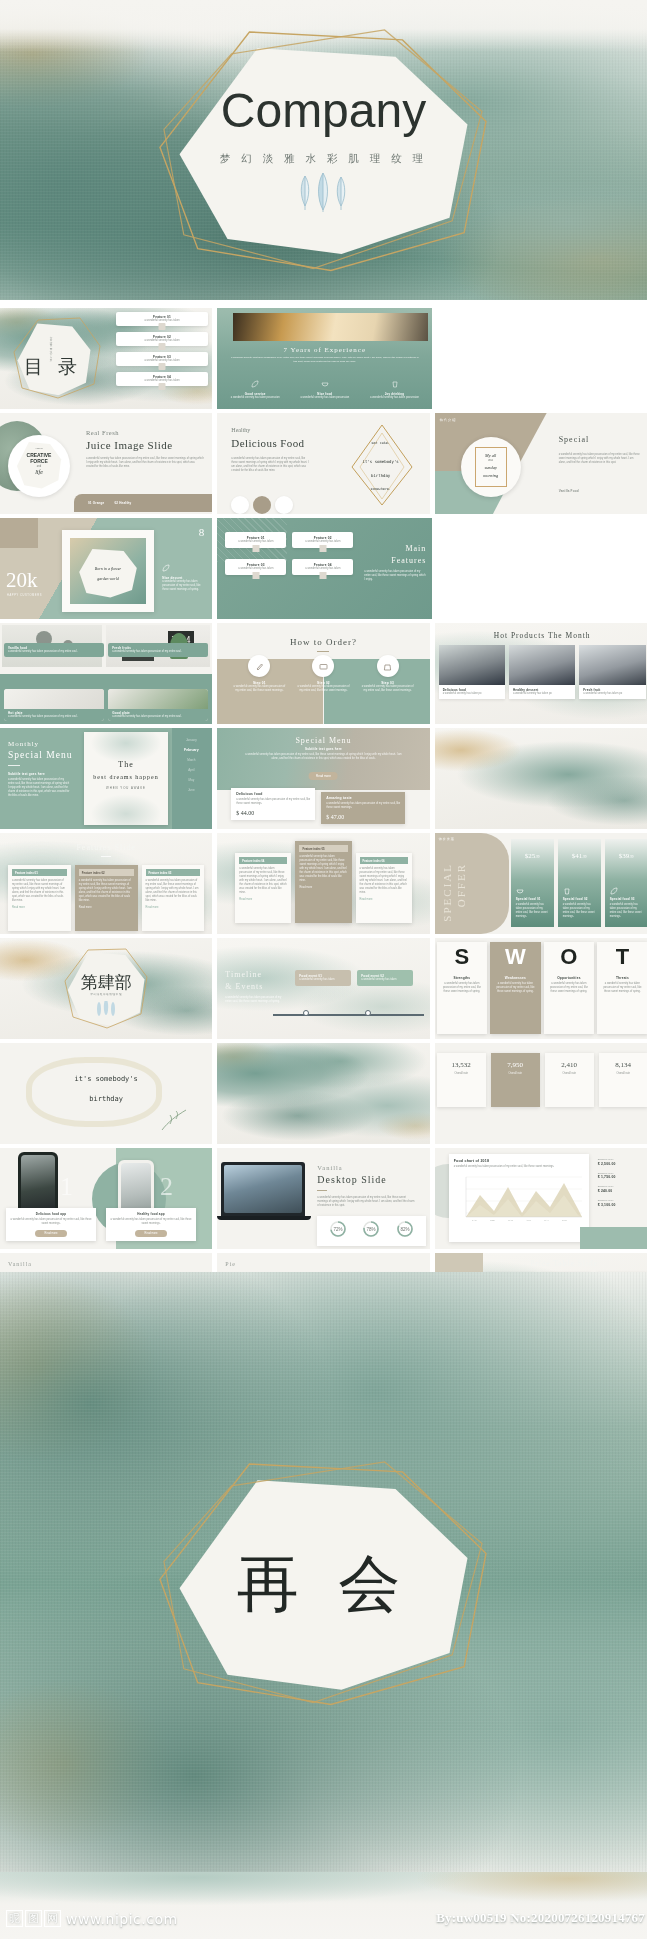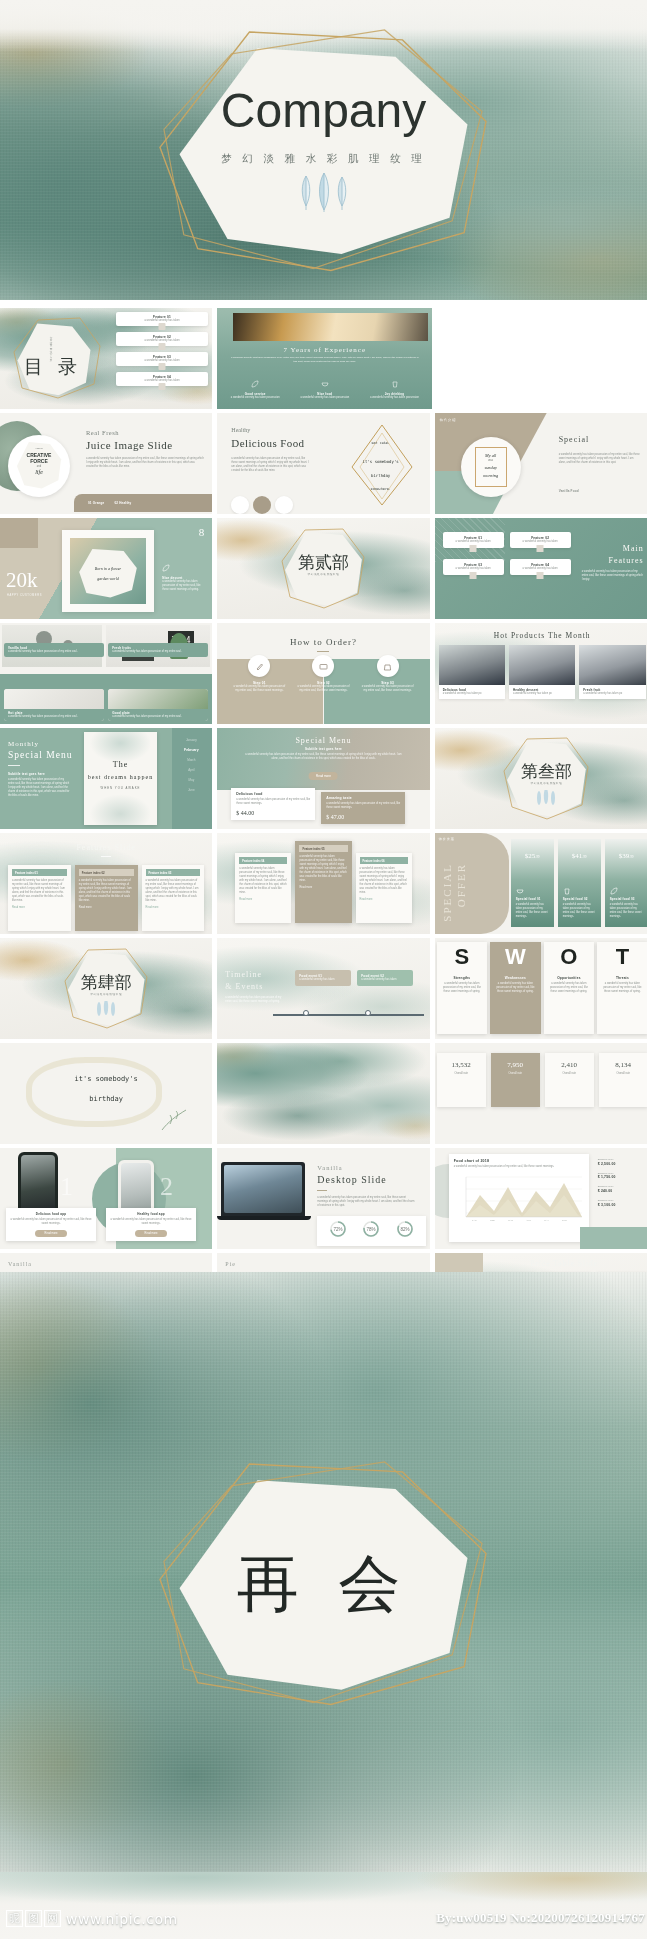--- a/index.html
+++ b/index.html
@@ -95,21 +95,21 @@
   }
   .hero-inner { position: relative; z-index: 3; text-align: center; }
   #hero-title {
     font-family: "Liberation Sans", sans-serif;
     font-size: 48px; font-weight: 400; color: #2c332f;
     letter-spacing: 0px; line-height: 1;
   }
   #hero-sub {
     margin-top: 17px;
     font-size: 10.5px; color: #6f7873; letter-spacing: 4px;
-    font-family: Liberation Serif, serif;
+    font-family: Liberation Sans, sans-serif;
   }
   .feathers { margin-top: 6px; height: 42px; display:flex; justify-content:center; align-items:flex-start; gap:2px;}
 
   
   #grid {
     position: absolute;
     left: 0; top: 308px;
     width: 647px;
   }
   .grid-rows { display: flex; flex-direction: column; gap: 4px; }
@@ -390,31 +390,20 @@
         <div style="position:absolute;right:8px;top:8px;font-size:11px;color:#ffffff;font-family:'Liberation Serif',serif;">8</div>
         <div style="position:absolute;right:6px;top:40px;width:44px;">
           <svg width="8" height="8" viewBox="0 0 8 8">
               <path d="M1 7 C1 3,4 1,7 1 C7 5,4 7,1 7Z" fill="none" stroke="#fff" stroke-width=".6"></path>
             </svg>
           <div class="lbl w" style="font-size:3px;">Nice dessert</div>
           <div class="mini w">a wonderful serenity has taken possession of my entire soul, like these sweet mornings of spring.</div>
         </div>
       </div>
 
-      <div class="slide">
-        <div class="slide-inner wc gold"></div>
-        <div style="position:absolute;left:50%;top:50%;transform:translate(-50%,-50%);width:88px;height:84px;">
-          <div style="position:absolute;inset:4px;background:#f4f3ee;clip-path:polygon(28% 2%,74% 6%,98% 38%,92% 82%,56% 99%,18% 92%,2% 52%);"></div>
-          <svg style="position:absolute;inset:0;" width="88" height="84" viewBox="0 0 88 84">
-            <polygon points="26,3 64,2 85,30 79,67 45,81 11,70 3,34" fill="none" stroke="#c6a563" stroke-width="0.8"></polygon>
-          </svg>
-          <div class="t-cn-big" style="position:absolute;left:50%;top:24px;transform:translateX(-50%);font-size:17px;white-space:nowrap;">第贰部</div>
-          <div style="position:absolute;left:50%;top:45px;transform:translateX(-50%);font-size:2.6px;letter-spacing:.6px;color:#8b918d;white-space:nowrap;">梦幻淡雅水彩肌理纹理</div>
-        </div>
-      </div>
 
       <div class="slide bleed">
         <div class="slide-inner" style="background:linear-gradient(135deg,#7fa697 0%,#6f9a8c 100%);"></div>
         <div style="position:absolute;left:0;top:0;width:70px;height:44px;background:repeating-linear-gradient(45deg, rgba(255,255,255,.12) 0 1px, transparent 1px 5px);"></div>
         <div style="position:absolute;left:8px;top:14px;display:grid;grid-template-columns:1fr 1fr;gap:6px;width:128px;">
           <div class="card-w pill" style="padding:4px 5px;position:relative;">
             <div class="lbl" style="text-align:center;font-size:3.2px;">Feature 01</div>
             <div class="mini" style="text-align:center;">a wonderful serenity has taken</div>
             <div style="position:absolute;left:50%;bottom:-4px;transform:translateX(-50%);width:7px;height:7px;background:#ded9d0;"></div>
           </div>
@@ -555,21 +544,21 @@
 
     <div class="grid-row">
       <div class="slide">
         <div class="slide-inner" style="background:#8fb2a3;"></div>
         <div style="position:absolute;right:0;top:0;width:40px;height:100%;background:#7aa295;"></div>
         <div class="hdr-serif" style="position:absolute;left:8px;top:12px;font-size:7px;color:#fbfaf7;">Monthly</div>
         <div class="hdr-serif" style="position:absolute;left:8px;top:22px;font-size:9.5px;color:#ffffff;">Special Menu</div>
         <div style="position:absolute;left:8px;top:37px;width:12px;height:1px;background:rgba(255,255,255,.8);"></div>
         <div class="lbl w" style="position:absolute;left:8px;top:44px;font-size:3px;">Subtitle text goes here</div>
         <div class="mini w" style="position:absolute;left:8px;top:50px;width:62px;">a wonderful serenity has taken possession of my entire soul, like these sweet mornings of spring which I enjoy with my whole heart. I am alone, and feel the charm of existence in this spot, which was created for the bliss of souls like mine.</div>
-        <div style="position:absolute;left:84px;top:4px;width:73px;height:93px;background:#f7f6f2;box-shadow:0 1px 4px rgba(0,0,0,.15);">
+        <div style="position:absolute;left:84px;top:4px;width:84px;height:93px;background:#f7f6f2;box-shadow:0 1px 4px rgba(0,0,0,.15);">
           <div style="position:absolute;inset:0;background:radial-gradient(ellipse 60% 30% at 50% 12%, rgba(160,190,180,.5), transparent 70%),radial-gradient(ellipse 60% 30% at 50% 88%, rgba(170,195,186,.5), transparent 70%);"></div>
           <div class="hdr-serif" style="position:absolute;left:0;right:0;top:28px;text-align:center;font-size:8px;color:#2f3733;">The</div>
           <div class="hdr-serif" style="position:absolute;left:0;right:0;top:42px;text-align:center;font-size:6px;color:#2f3733;">best dreams happen</div>
           <div style="position:absolute;left:0;right:0;top:54px;text-align:center;font-size:2.8px;letter-spacing:1px;color:#6b726d;">WHEN YOU AWAKE</div>
         </div>
         <div style="position:absolute;right:3px;top:10px;width:36px;display:flex;flex-direction:column;gap:6px;text-align:center;">
           <div style="font-size:3px;color:rgba(255,255,255,.55);">January</div>
           <div style="font-size:3.4px;color:#ffffff;font-weight:700;">February</div>
           <div style="font-size:3px;color:rgba(255,255,255,.55);">March</div>
           <div style="font-size:3px;color:rgba(255,255,255,.55);">April</div>
@@ -591,35 +580,20 @@
         </div>
         <div style="position:absolute;left:104px;top:64px;width:84px;background:#b1a894;box-shadow:0 1px 4px rgba(0,0,0,.12);padding:4px 5px;">
           <div class="lbl w" style="font-size:3.4px;">Amazing taste</div>
           <div class="mini w" style="margin-top:2px;">a wonderful serenity has taken possession of my entire soul, like these sweet mornings.</div>
           <div style="margin-top:4px;font-size:6px;color:#fff;font-family:'Liberation Serif',serif;">$ 47.00</div>
         </div>
       </div>
 
       <div class="slide bleed">
         <div class="slide-inner wc gold"></div>
-        <div style="position:absolute;left:52%;top:50%;transform:translate(-50%,-50%);width:90px;height:86px;">
-          <div style="position:absolute;inset:4px;background:#f4f3ee;clip-path:polygon(28% 2%,74% 6%,98% 38%,92% 82%,56% 99%,18% 92%,2% 52%);"></div>
-          <svg style="position:absolute;inset:0;" width="90" height="86" viewBox="0 0 90 86">
-            <polygon points="26,3 66,2 87,31 81,69 46,83 11,71 3,35" fill="none" stroke="#c6a563" stroke-width="0.8"></polygon>
-          </svg>
-          <div class="t-cn-big" style="position:absolute;left:50%;top:24px;transform:translateX(-50%);font-size:17px;white-space:nowrap;">第叁部</div>
-          <div style="position:absolute;left:50%;top:45px;transform:translateX(-50%);font-size:2.6px;letter-spacing:.6px;color:#8b918d;white-space:nowrap;">梦幻淡雅水彩肌理纹理</div>
-          <svg style="position:absolute;left:50%;top:54px;transform:translateX(-50%);" width="24" height="18" viewBox="0 0 24 18">
-            <g fill="#b9d5e2" opacity=".85">
-                <ellipse cx="5" cy="8" rx="2" ry="7"></ellipse>
-                <ellipse cx="12" cy="6" rx="2.2" ry="8"></ellipse>
-                <ellipse cx="19" cy="8" rx="2" ry="7"></ellipse>
-              </g>
-          </svg>
-        </div>
       </div>
     </div>
 
     <div class="grid-row">
       <div class="slide">
         <div class="slide-inner wc soft"></div>
         <div class="hdr-serif" style="position:absolute;left:0;right:0;top:10px;text-align:center;font-size:8px;color:#f5f6f3;">Features Slide</div>
         <div style="position:absolute;left:50%;top:23px;transform:translateX(-50%);width:10px;height:1px;background:rgba(255,255,255,.75);"></div>
         <div style="position:absolute;left:8px;right:8px;top:32px;display:flex;gap:4px;">
           <div style="flex:1;background:#fbfaf7;padding:4px;box-shadow:0 1px 4px rgba(0,0,0,.12);min-height:66px;">

